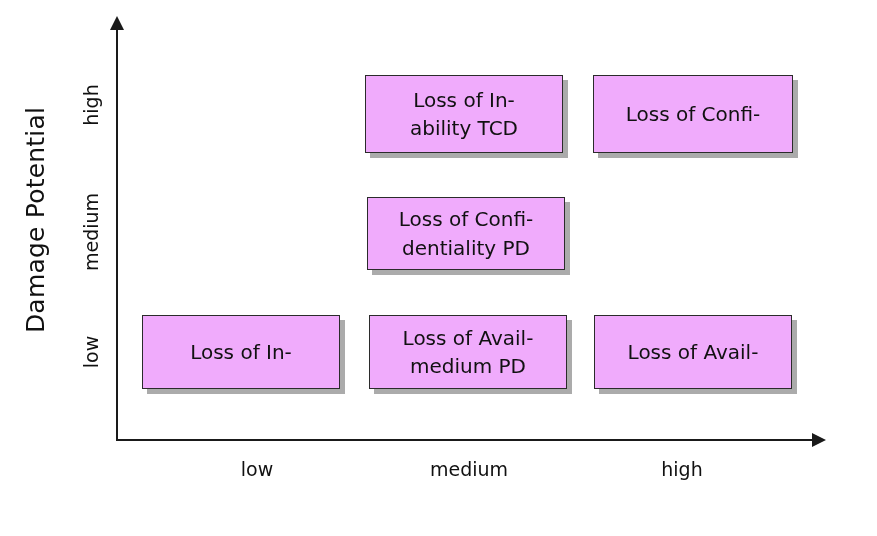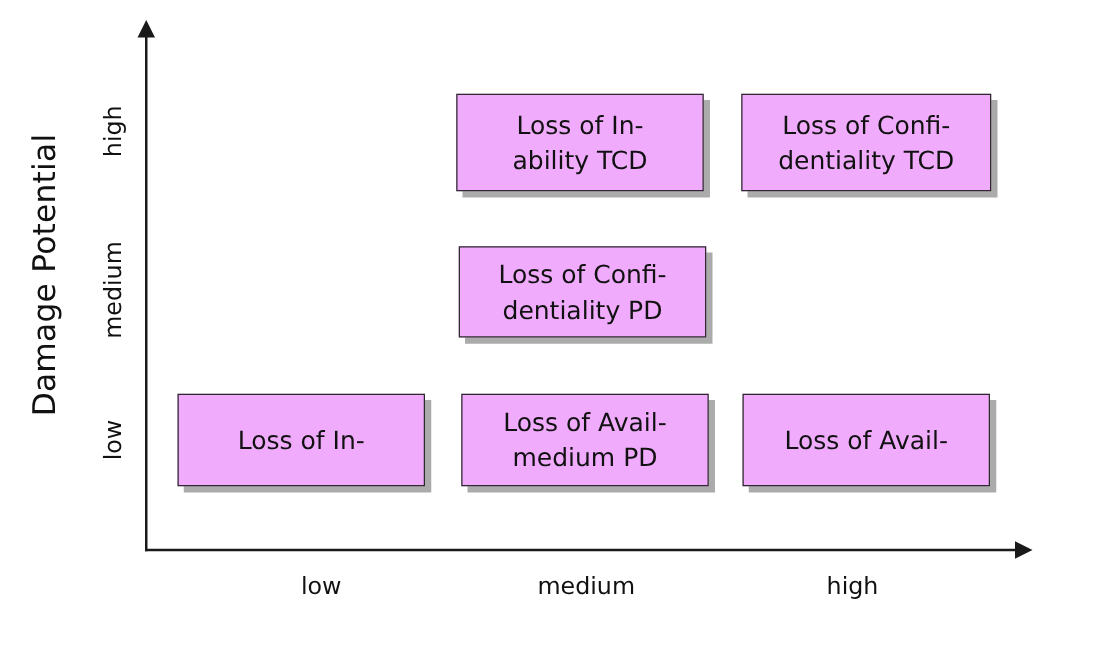--- a/index.html
+++ b/index.html
@@ -145,21 +145,20 @@
   <div class="tick-label x" id="x-tick-medium">medium</div>
   <div class="tick-label x" id="x-tick-high">high</div>
 
   <div class="risk-box" style="left:365px; top:75px; width:198px; height:78px;">
     <span class="ln">Loss of In-</span>
     <span class="ln">ability TCD</span>
   </div>
 
   <div class="risk-box" style="left:593px; top:75px; width:200px; height:78px;">
     <span class="ln">Loss of Confi-</span>
-    <span class="ln">dentiality TCD</span>
   </div>
 
   <div class="risk-box" style="left:367px; top:197px; width:198px; height:73px;">
     <span class="ln">Loss of Confi-</span>
     <span class="ln">dentiality PD</span>
   </div>
 
   <div class="risk-box" style="left:142px; top:315px; width:198px; height:74px;">
     <span class="ln">Loss of In-</span>
   </div>

